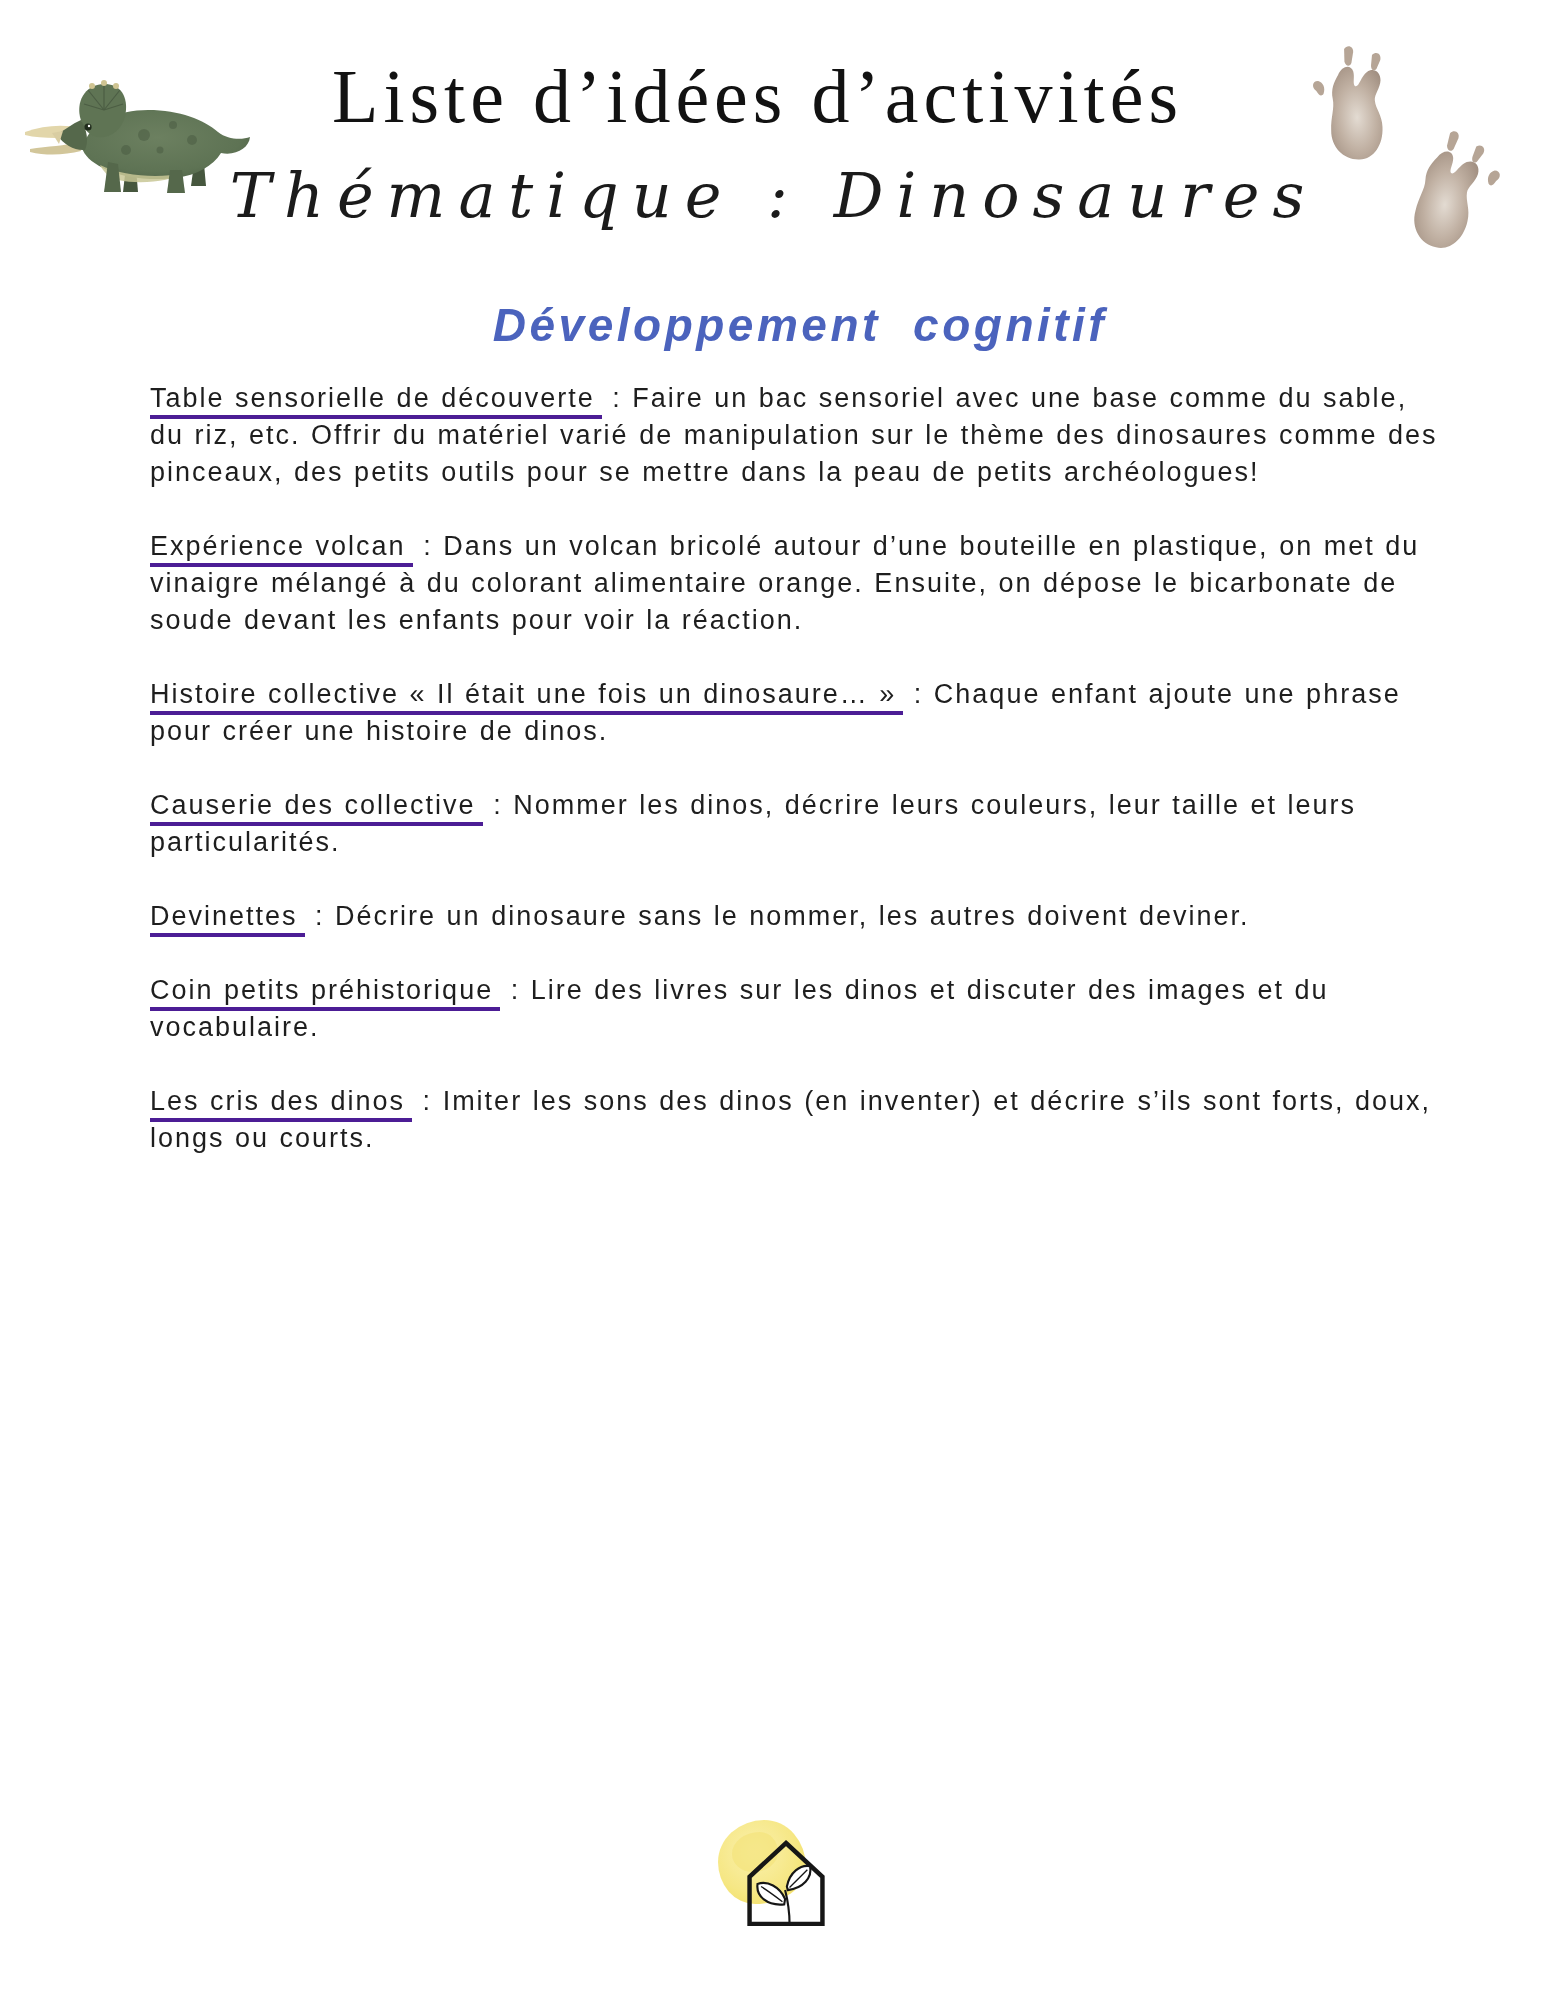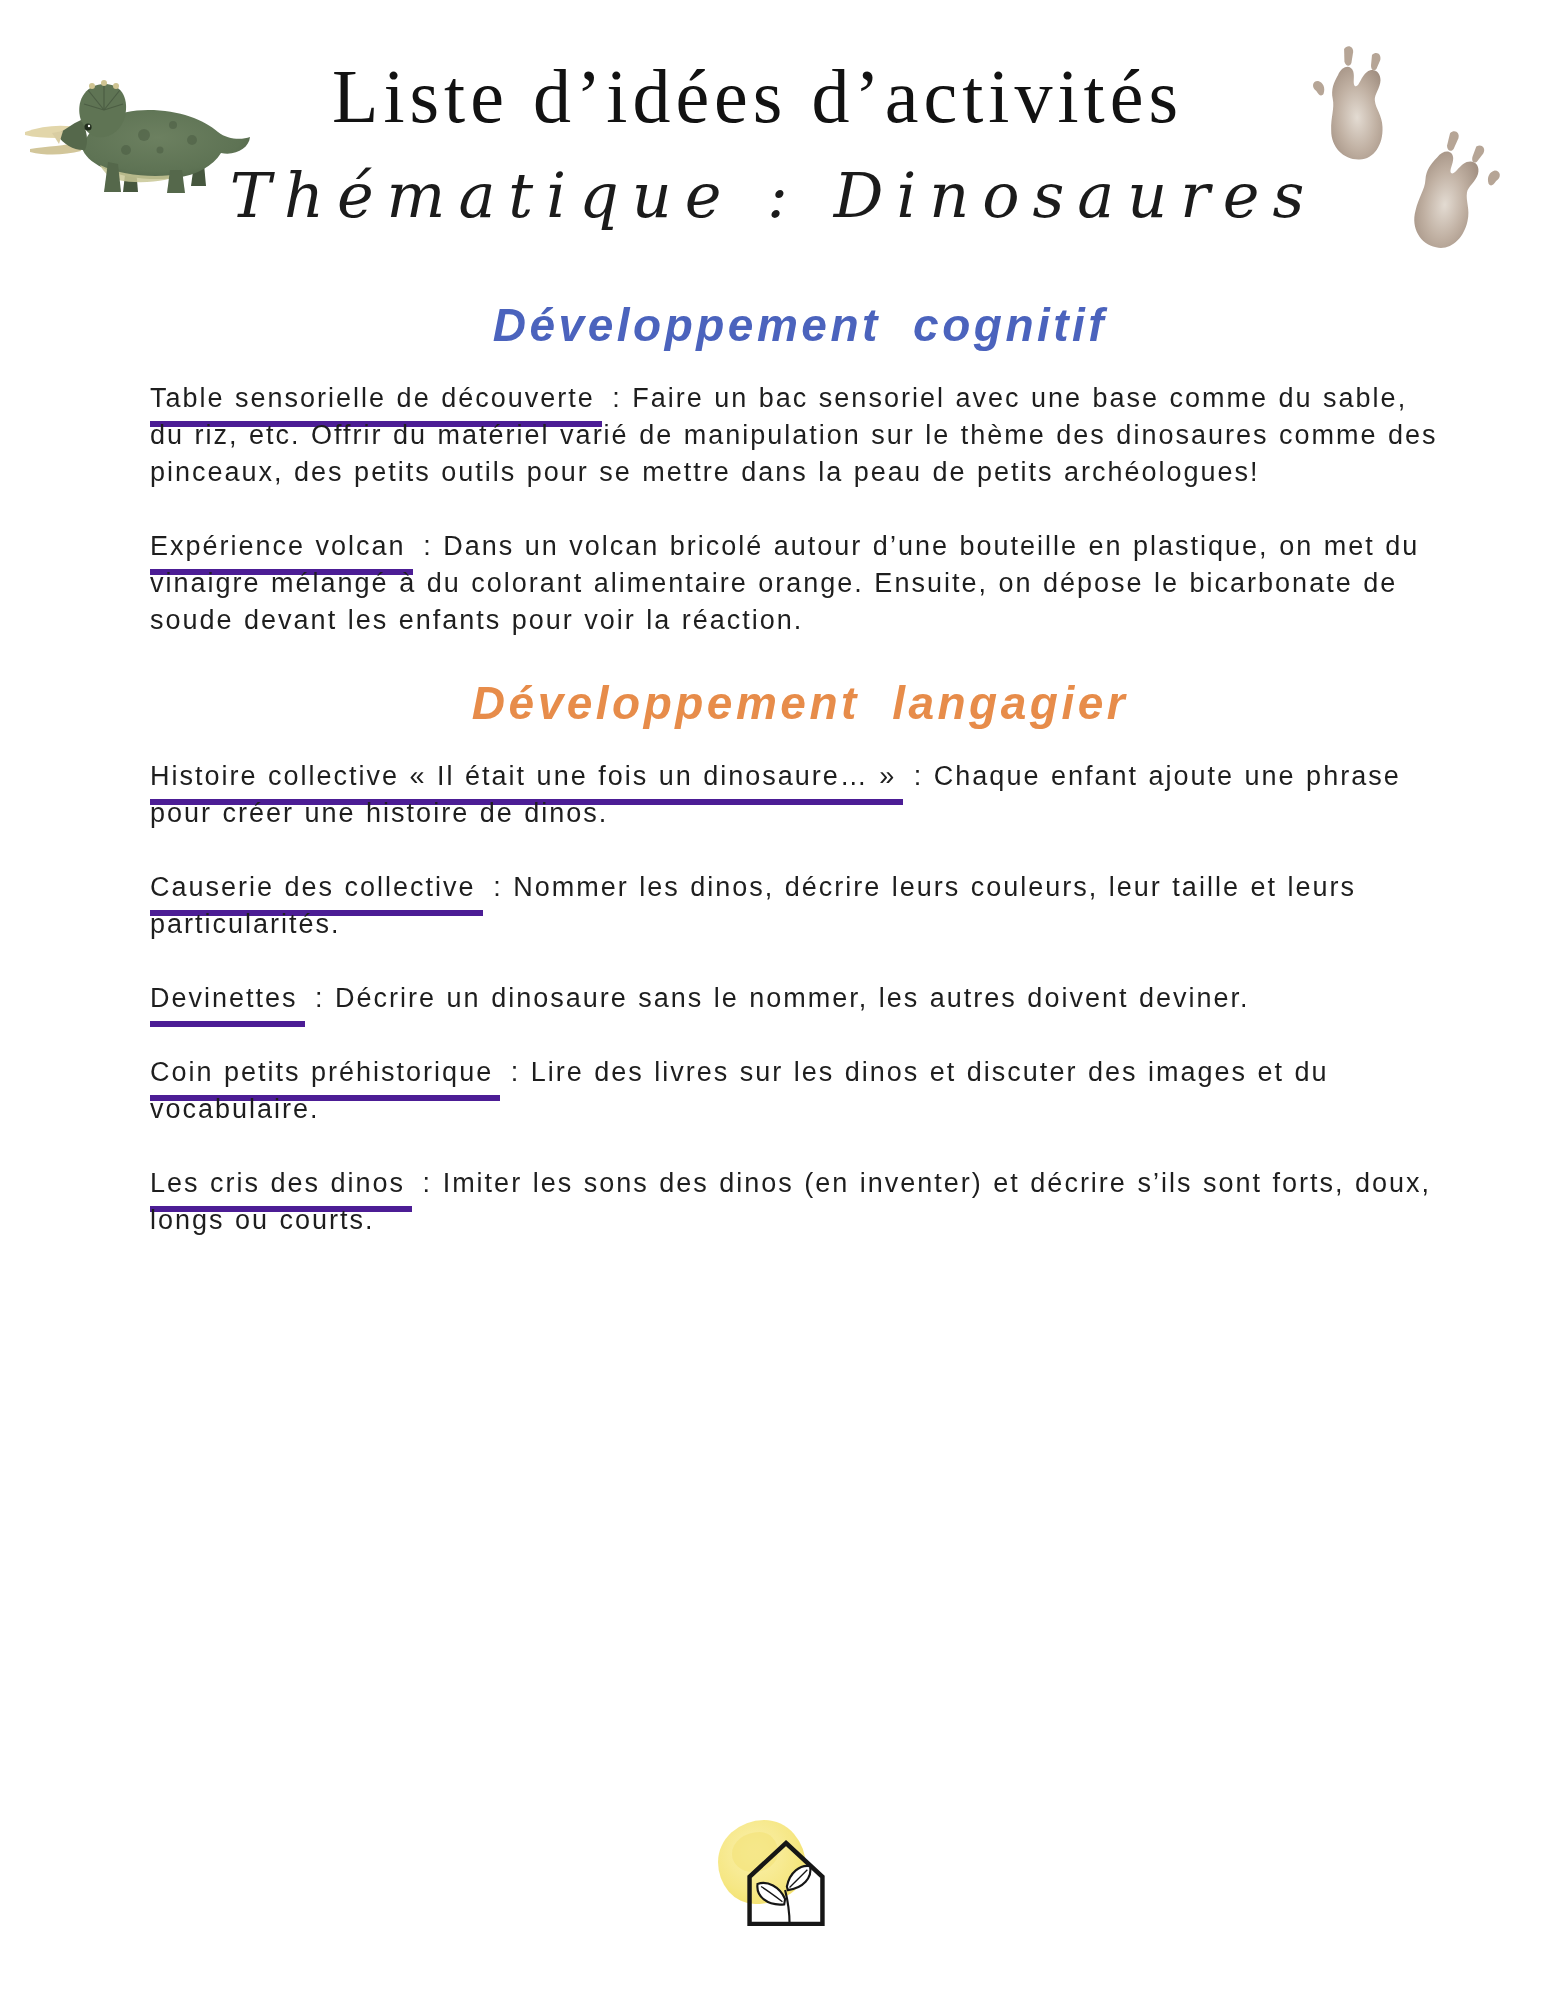--- a/index.html
+++ b/index.html
@@ -44,22 +44,22 @@
   }
   h2.blue{color:#4b63bd;margin-top:56px;}
   h2.orange{color:#e78c4a;margin-top:0;}
   p.item{
     margin:0 0 37px 0;
     font-size:27px;line-height:37px;
     letter-spacing:2px;word-spacing:1px;
     color:#1e1e1e;
   }
   p.item .lead{
-    border-bottom:6px solid #4c1d95;
-    padding-bottom:8px;
+    border-bottom:4px solid #4c1d95;
+    padding-bottom:2px;
     padding-right:7px;
   }
   
   .dino{position:absolute;left:22px;top:80px;width:230px;height:118px;}
   .fp1{position:absolute;left:1311px;top:40px;width:97px;height:126px;transform:rotate(-6deg);}
   .fp2{position:absolute;left:1396px;top:126px;width:110px;height:130px;transform:rotate(9deg);}
   .logo{position:absolute;left:718px;top:1820px;width:120px;height:115px;}
   .logo .blob{
     position:absolute;left:0;top:0;width:88px;height:84px;
     background:radial-gradient(circle at 42% 38%, #faf0a8 0%, #f6e67c 55%, #f2de62 78%, #f0da58 100%);
@@ -163,21 +163,20 @@
 
   <main class="content">
 
     <h2 class="section-heading blue">Développement cognitif</h2>
 
     <p class="item"><span class="lead">Table sensorielle de découverte</span><span> : </span><span>Faire un bac sensoriel avec une base comme du sable, du riz, etc. Offrir du matériel varié de manipulation sur le thème des dinosaures comme des pinceaux, des petits outils pour se mettre dans la peau de petits archéologues!</span></p>
 
     <p class="item"><span class="lead">Expérience volcan</span><span> : </span><span>Dans un volcan bricolé autour d’une bouteille en plastique, on met du vinaigre mélangé à du colorant alimentaire orange. Ensuite, on dépose le bicarbonate de soude devant les enfants pour voir la réaction.</span></p>
 
 
-    <h2 class="section-heading orange">Développement langagier</h2>
 
     <p class="item"><span class="lead">Histoire collective « Il était une fois un dinosaure… »</span><span> : </span><span>Chaque enfant ajoute une phrase pour créer une histoire de dinos.</span></p>
 
     <p class="item"><span class="lead">Causerie des collective</span><span> : </span><span>Nommer les dinos, décrire leurs couleurs, leur taille et leurs particularités.</span></p>
 
     <p class="item"><span class="lead">Devinettes</span><span> : </span><span>Décrire un dinosaure sans le nommer, les autres doivent deviner.</span></p>
 
     <p class="item"><span class="lead">Coin petits préhistorique</span><span> : </span><span>Lire des livres sur les dinos et discuter des images et du vocabulaire.</span></p>
 
     <p class="item"><span class="lead">Les cris des dinos</span><span> : </span><span>Imiter les sons des dinos (en inventer) et décrire s’ils sont forts, doux, longs ou courts.</span></p>

